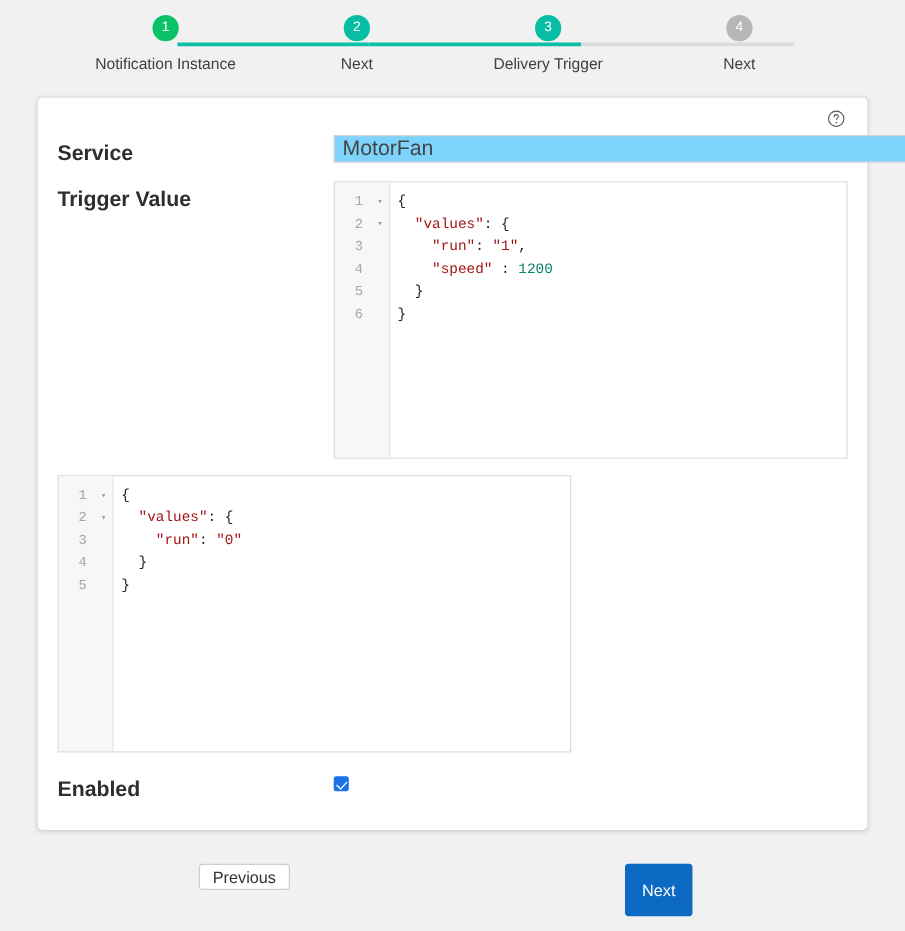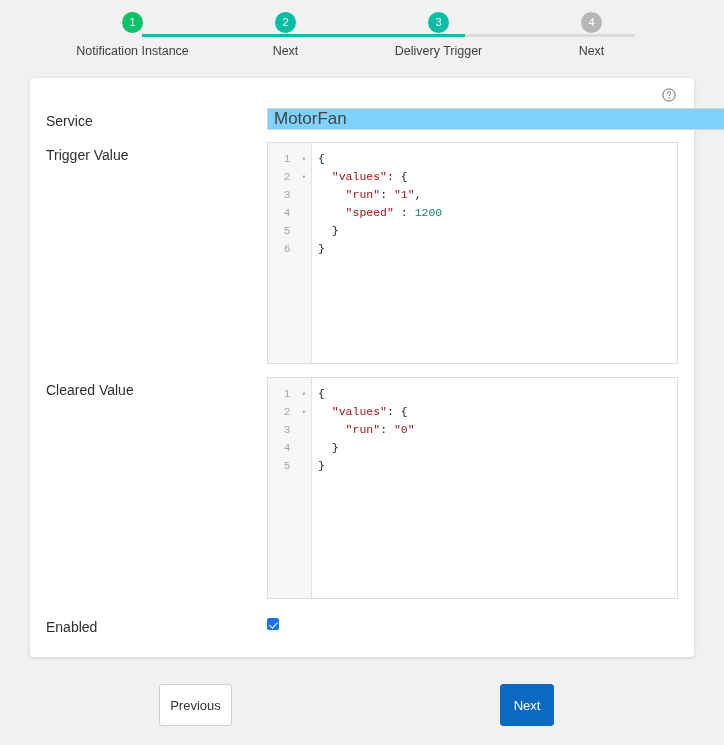--- a/index.html
+++ b/index.html
@@ -98,22 +98,22 @@
   }
 
   .form-row {
     display: flex;
     align-items: flex-start;
     margin-bottom: 0;
   }
   .form-label {
     width: 221px;
     flex: 0 0 221px;
-    font-weight: normal;
-    font-size: 14px;
+    font-weight: bold;
+    font-size: 17px;
     color: #2e2e2e;
     padding-top: 5px;
   }
   .form-field { flex: 1 1 auto; }
 
   .row-service { padding-top: 4px; }
   .row-trigger { padding-top: 12px; }
   .row-cleared { padding-top: 13px; }
   .row-enabled { padding-top: 15px; }
 
@@ -218,21 +218,21 @@
     cursor: pointer;
     border-radius: 3px;
     padding: 0;
     outline: none;
   }
   .btn-previous {
     position: absolute;
     left: 129px;
     top: 0;
     width: 73px;
-    height: 42px;
+    height: 21px;
     background: #ffffff;
     border: 1px solid #cfcfcf;
     color: #333;
   }
   .btn-next {
     position: absolute;
     left: 470px;
     top: 0;
     width: 54px;
     height: 42px;
@@ -300,21 +300,20 @@
             <div class="gutter-line">4 <span class="fold"></span></div>
             <div class="gutter-line">5 <span class="fold"></span></div>
             <div class="gutter-line">6 <span class="fold"></span></div>
           </div>
         <div class="code-body"><div class="code-line"><span class="tok-punc">{</span></div><div class="code-line"><span class="tok-punc">  </span><span class="tok-key">"values"</span><span class="tok-punc">: {</span></div><div class="code-line"><span class="tok-punc">    </span><span class="tok-key">"run"</span><span class="tok-punc">: </span><span class="tok-str">"1"</span><span class="tok-punc">,</span></div><div class="code-line"><span class="tok-punc">    </span><span class="tok-key">"speed"</span><span class="tok-punc"> : </span><span class="tok-num">1200</span></div><div class="code-line"><span class="tok-punc">  }</span></div><div class="code-line"><span class="tok-punc">}</span></div></div>
       </div>
     </div>
   </div>
 
   <div class="form-row row-cleared">
-    <div class="form-label">Cleared Value</div>
     <div class="form-field">
       <div class="editor tall2">
         <div class="gutter">
             <div class="gutter-line">1 <span class="fold">▾</span></div>
             <div class="gutter-line">2 <span class="fold">▾</span></div>
             <div class="gutter-line">3 <span class="fold"></span></div>
             <div class="gutter-line">4 <span class="fold"></span></div>
             <div class="gutter-line">5 <span class="fold"></span></div>
           </div>
         <div class="code-body"><div class="code-line"><span class="tok-punc">{</span></div><div class="code-line"><span class="tok-punc">  </span><span class="tok-key">"values"</span><span class="tok-punc">: {</span></div><div class="code-line"><span class="tok-punc">    </span><span class="tok-key">"run"</span><span class="tok-punc">: </span><span class="tok-str">"0"</span></div><div class="code-line"><span class="tok-punc">  }</span></div><div class="code-line"><span class="tok-punc">}</span></div></div>

